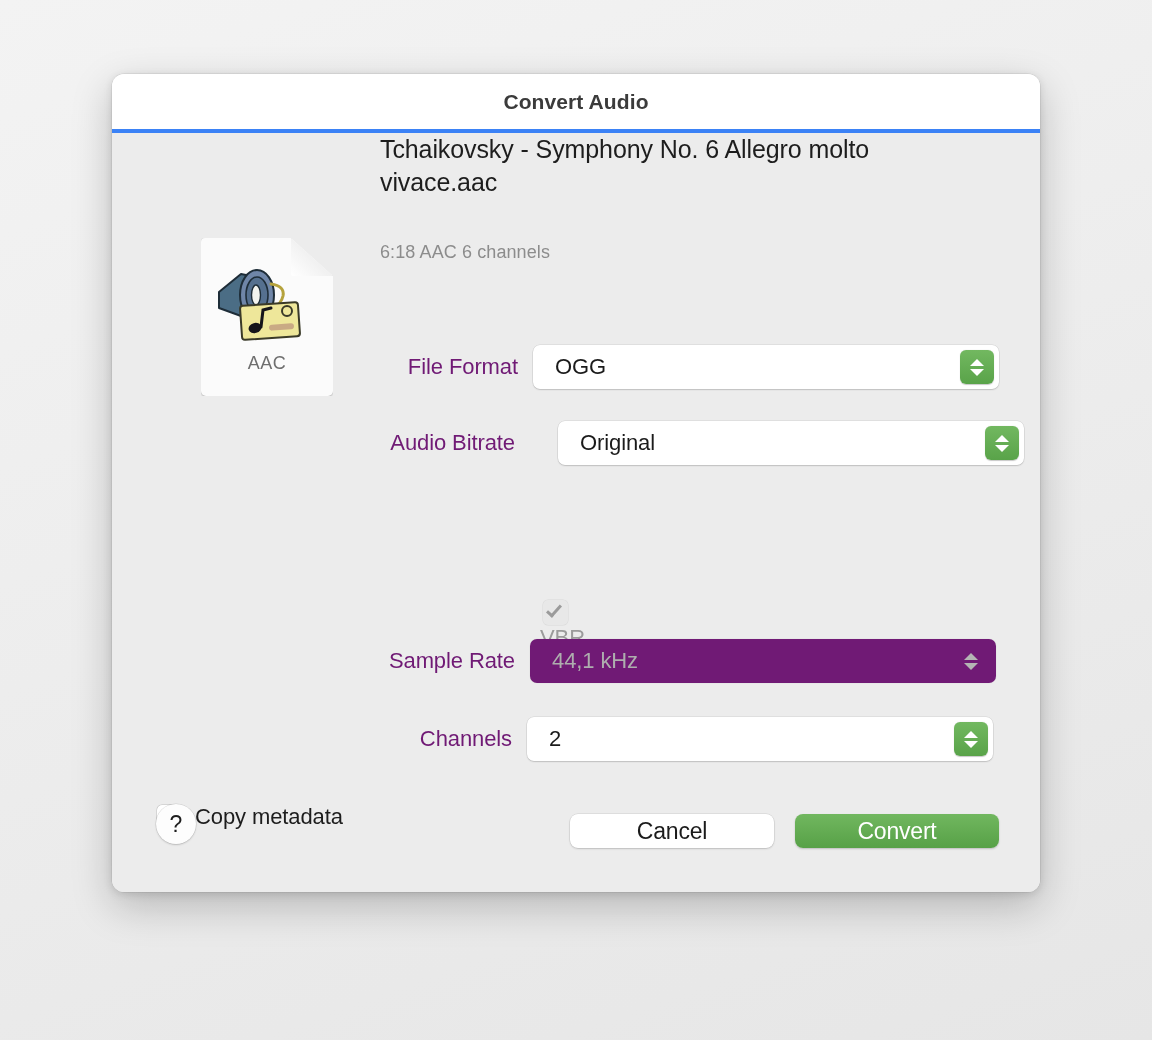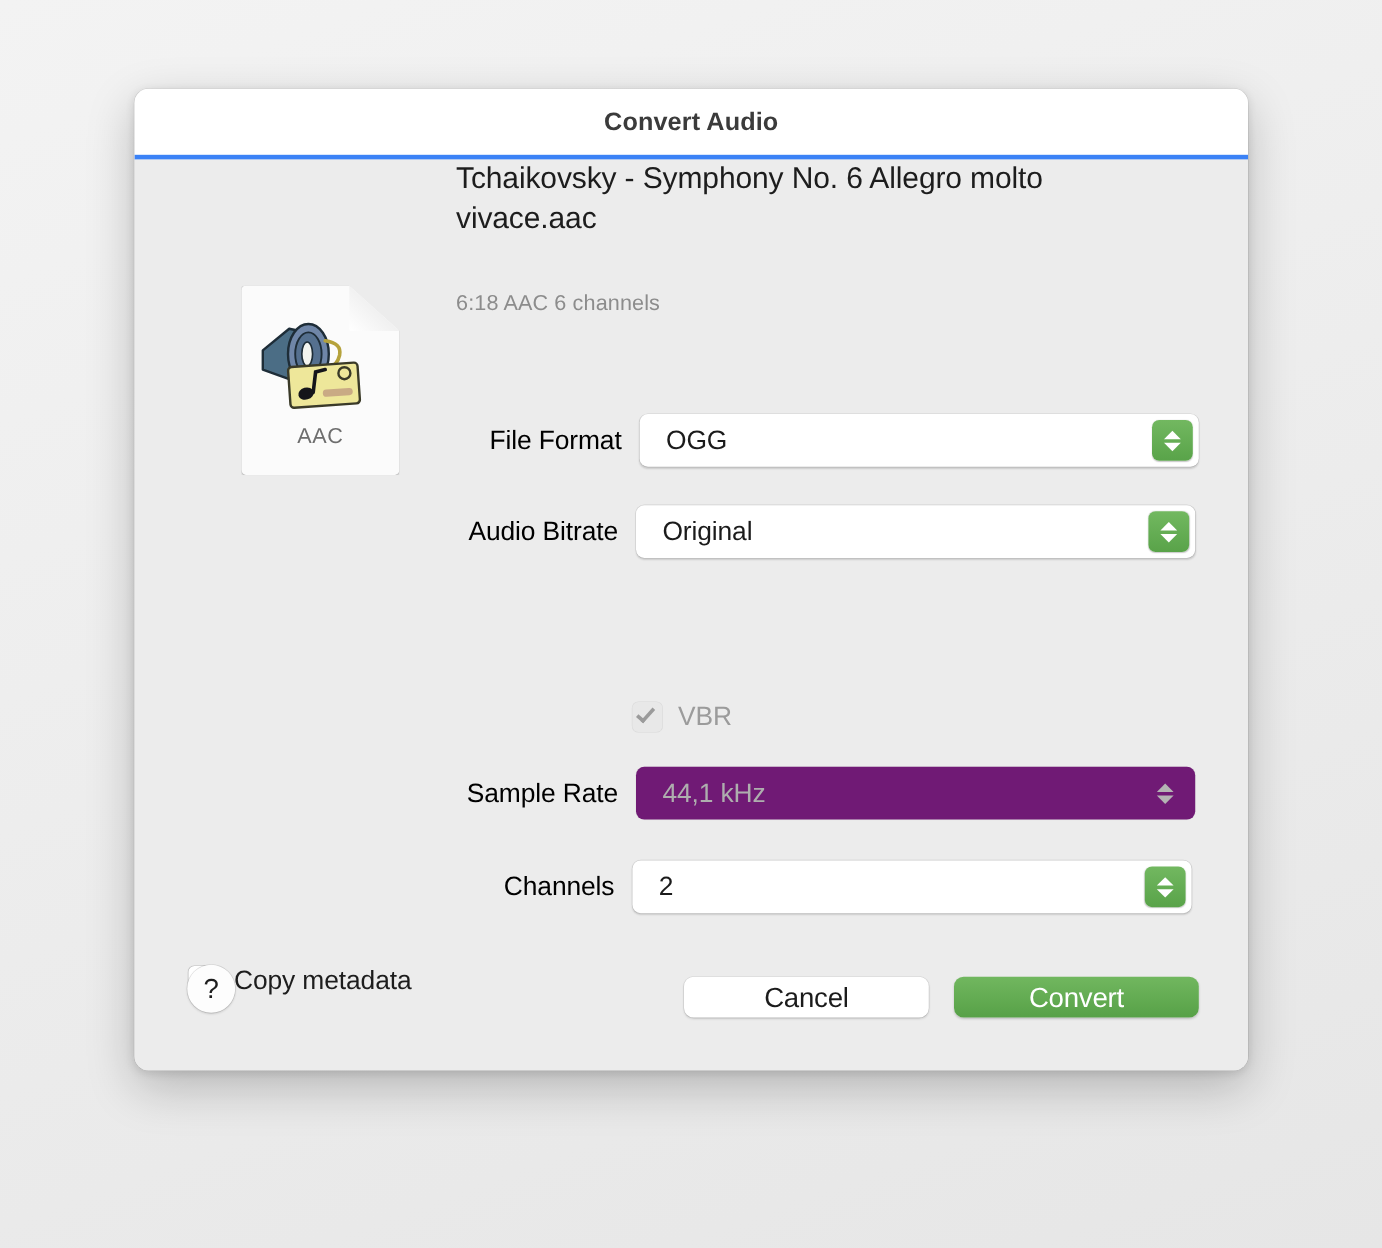--- a/index.html
+++ b/index.html
@@ -123,21 +123,21 @@
     position: absolute;
     display: flex;
     align-items: center;
     height: 44px;
   }
   .row-label {
     width: 406px;
     text-align: right;
     padding-right: 15px;
     font-size: 22px;
-    color: #000000;
+    color: #701a75;
     letter-spacing: -0.1px;
   }
 
   .popup {
     position: relative;
     height: 44px;
     background: #ffffff;
     border-radius: 7px;
     box-shadow: 0 1px 1.5px rgba(0,0,0,0.14), 0 0 0 0.5px rgba(0,0,0,0.11);
     display: flex;
@@ -290,30 +290,30 @@
           <span class="popup-value">OGG</span>
           <span class="stepper">
             <i class="chev up"></i>
             <i class="chev down"></i>
           </span>
         </div>
       </div>
 
       <div class="row" style="left:12px; top:288px;">
         <div class="row-label">Audio Bitrate</div>
-        <div class="popup" style="width:466px;">
+        <div class="popup" style="width:466px;margin-left:28px;">
           <span class="popup-value">Original</span>
           <span class="stepper">
             <i class="chev up"></i>
             <i class="chev down"></i>
           </span>
         </div>
       </div>
 
-      <div class="check-row" style="left:415px; top:451px;">
+      <div class="check-row" style="left:415px; top:467px;flex-direction:column;">
         <span class="checkbox disabled">
           <i class="tick"></i>
         </span>
         <span class="check-label disabled">VBR</span>
       </div>
 
       <div class="row" style="left:12px; top:506px;">
         <div class="row-label">Sample Rate</div>
         <div class="popup disabled" style="width:466px;">
           <span class="popup-value">44,1 kHz</span>

